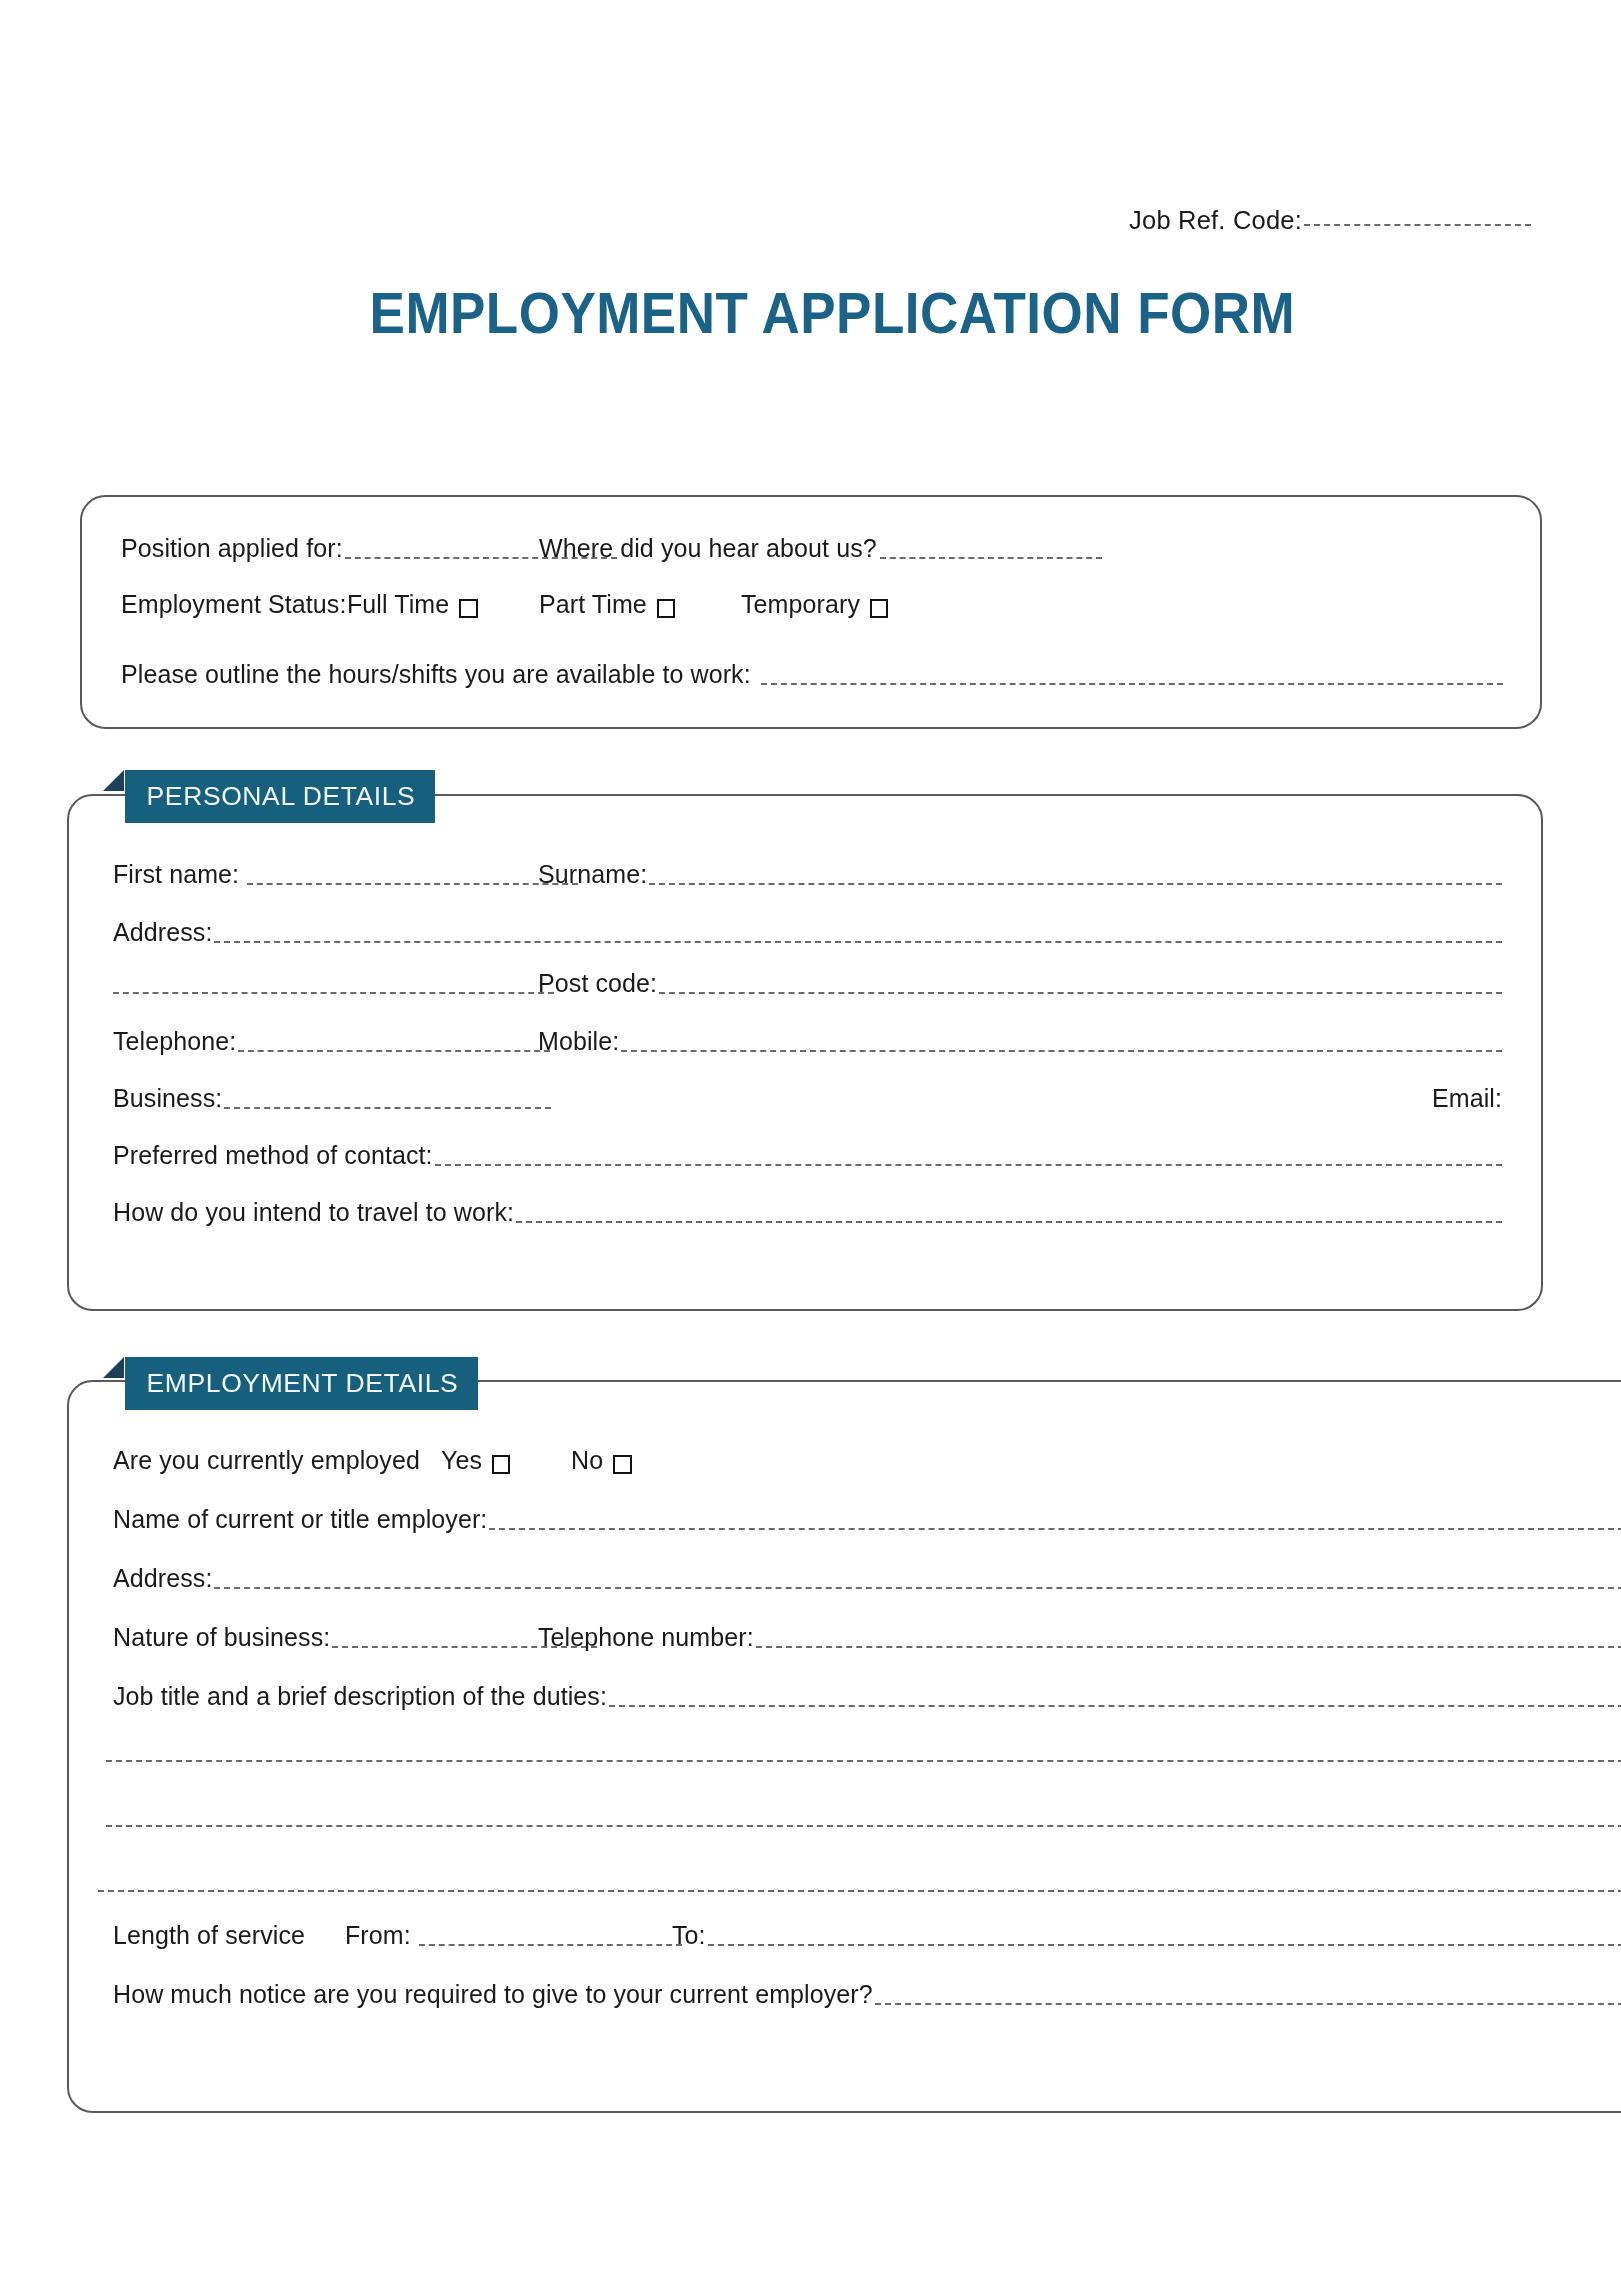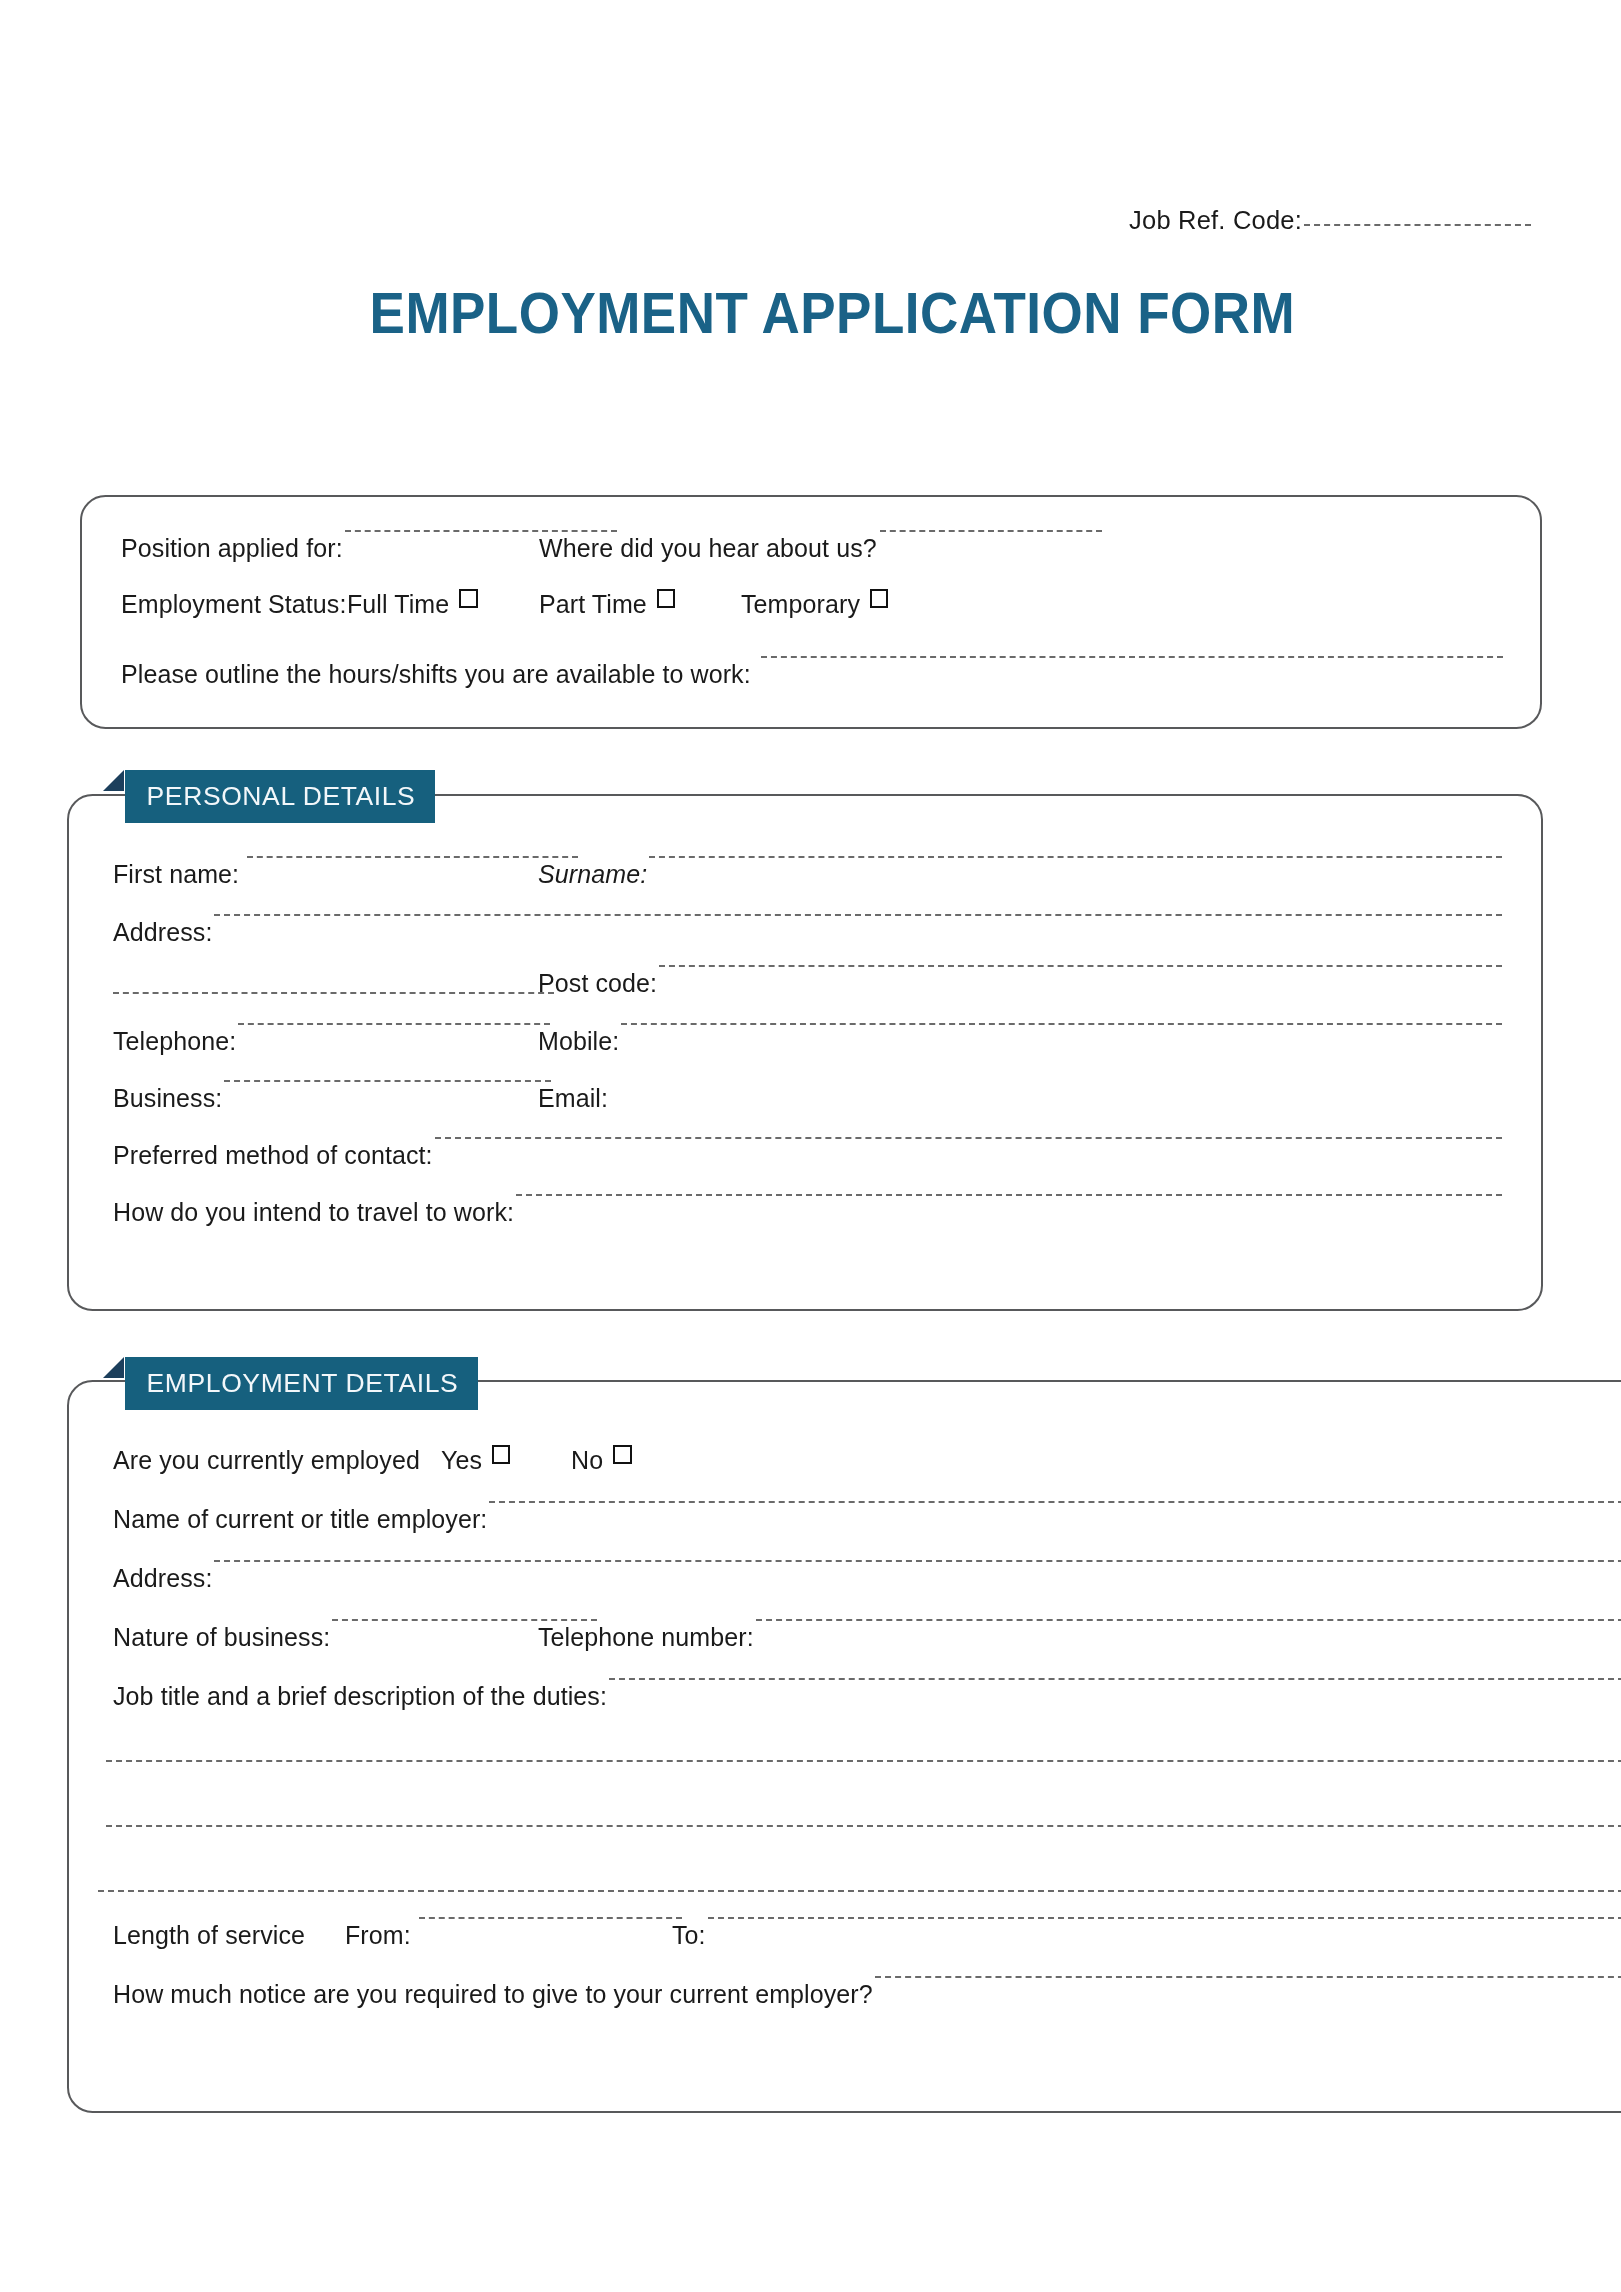--- a/index.html
+++ b/index.html
@@ -93,21 +93,21 @@
     width: 0;
     height: 0;
     border-left: 21.6px solid transparent;
     border-bottom: 21.6px solid #1c3f5c;
   }
   .ribbon-personal { left: 125px; top: 770px; }
   .ribbon-employment { left: 125px; top: 1357px; }
   .row {
     position: absolute;
     display: flex;
-    align-items: flex-start;
+    align-items: flex-end;
     font-size: 25px;
     letter-spacing: 0.1px;
     white-space: nowrap;
   }
   .lbl { color: #1a1a1a; }
   .dash {
     border-bottom: 2.5px dashed #6a6a6a;
     transform: translateY(-3.9px);
     flex: none;
   }
@@ -178,21 +178,21 @@
     <span class="ribbon-fold"></span>
     <span class="ribbon-label">PERSONAL DETAILS</span>
   </div>
 
   <div class="panel panel-personal">
 
     <div class="row" style="left:44px; top:64px;">
       <span class="lbl">First name:</span>
       <span class="dash" style="width:331px;margin-left:7.8px;"></span>
     </div>
-    <div class="row" style="left:469px; top:64px; right:39px;font-style:italic;">
+    <div class="row" style="left:469px; top:64px; right:39px;">
       <span class="lbl">Surname:</span>
       <span class="dash full" style="margin-left:2px;"></span>
     </div>
 
     <div class="row" style="left:44px; top:122px; right:39px;">
       <span class="lbl">Address:</span>
       <span class="dash full" style="margin-left:2px;"></span>
     </div>
 
     <div class="standalone-dash" style="left:44px; top:196px; width:441px;"></div>

